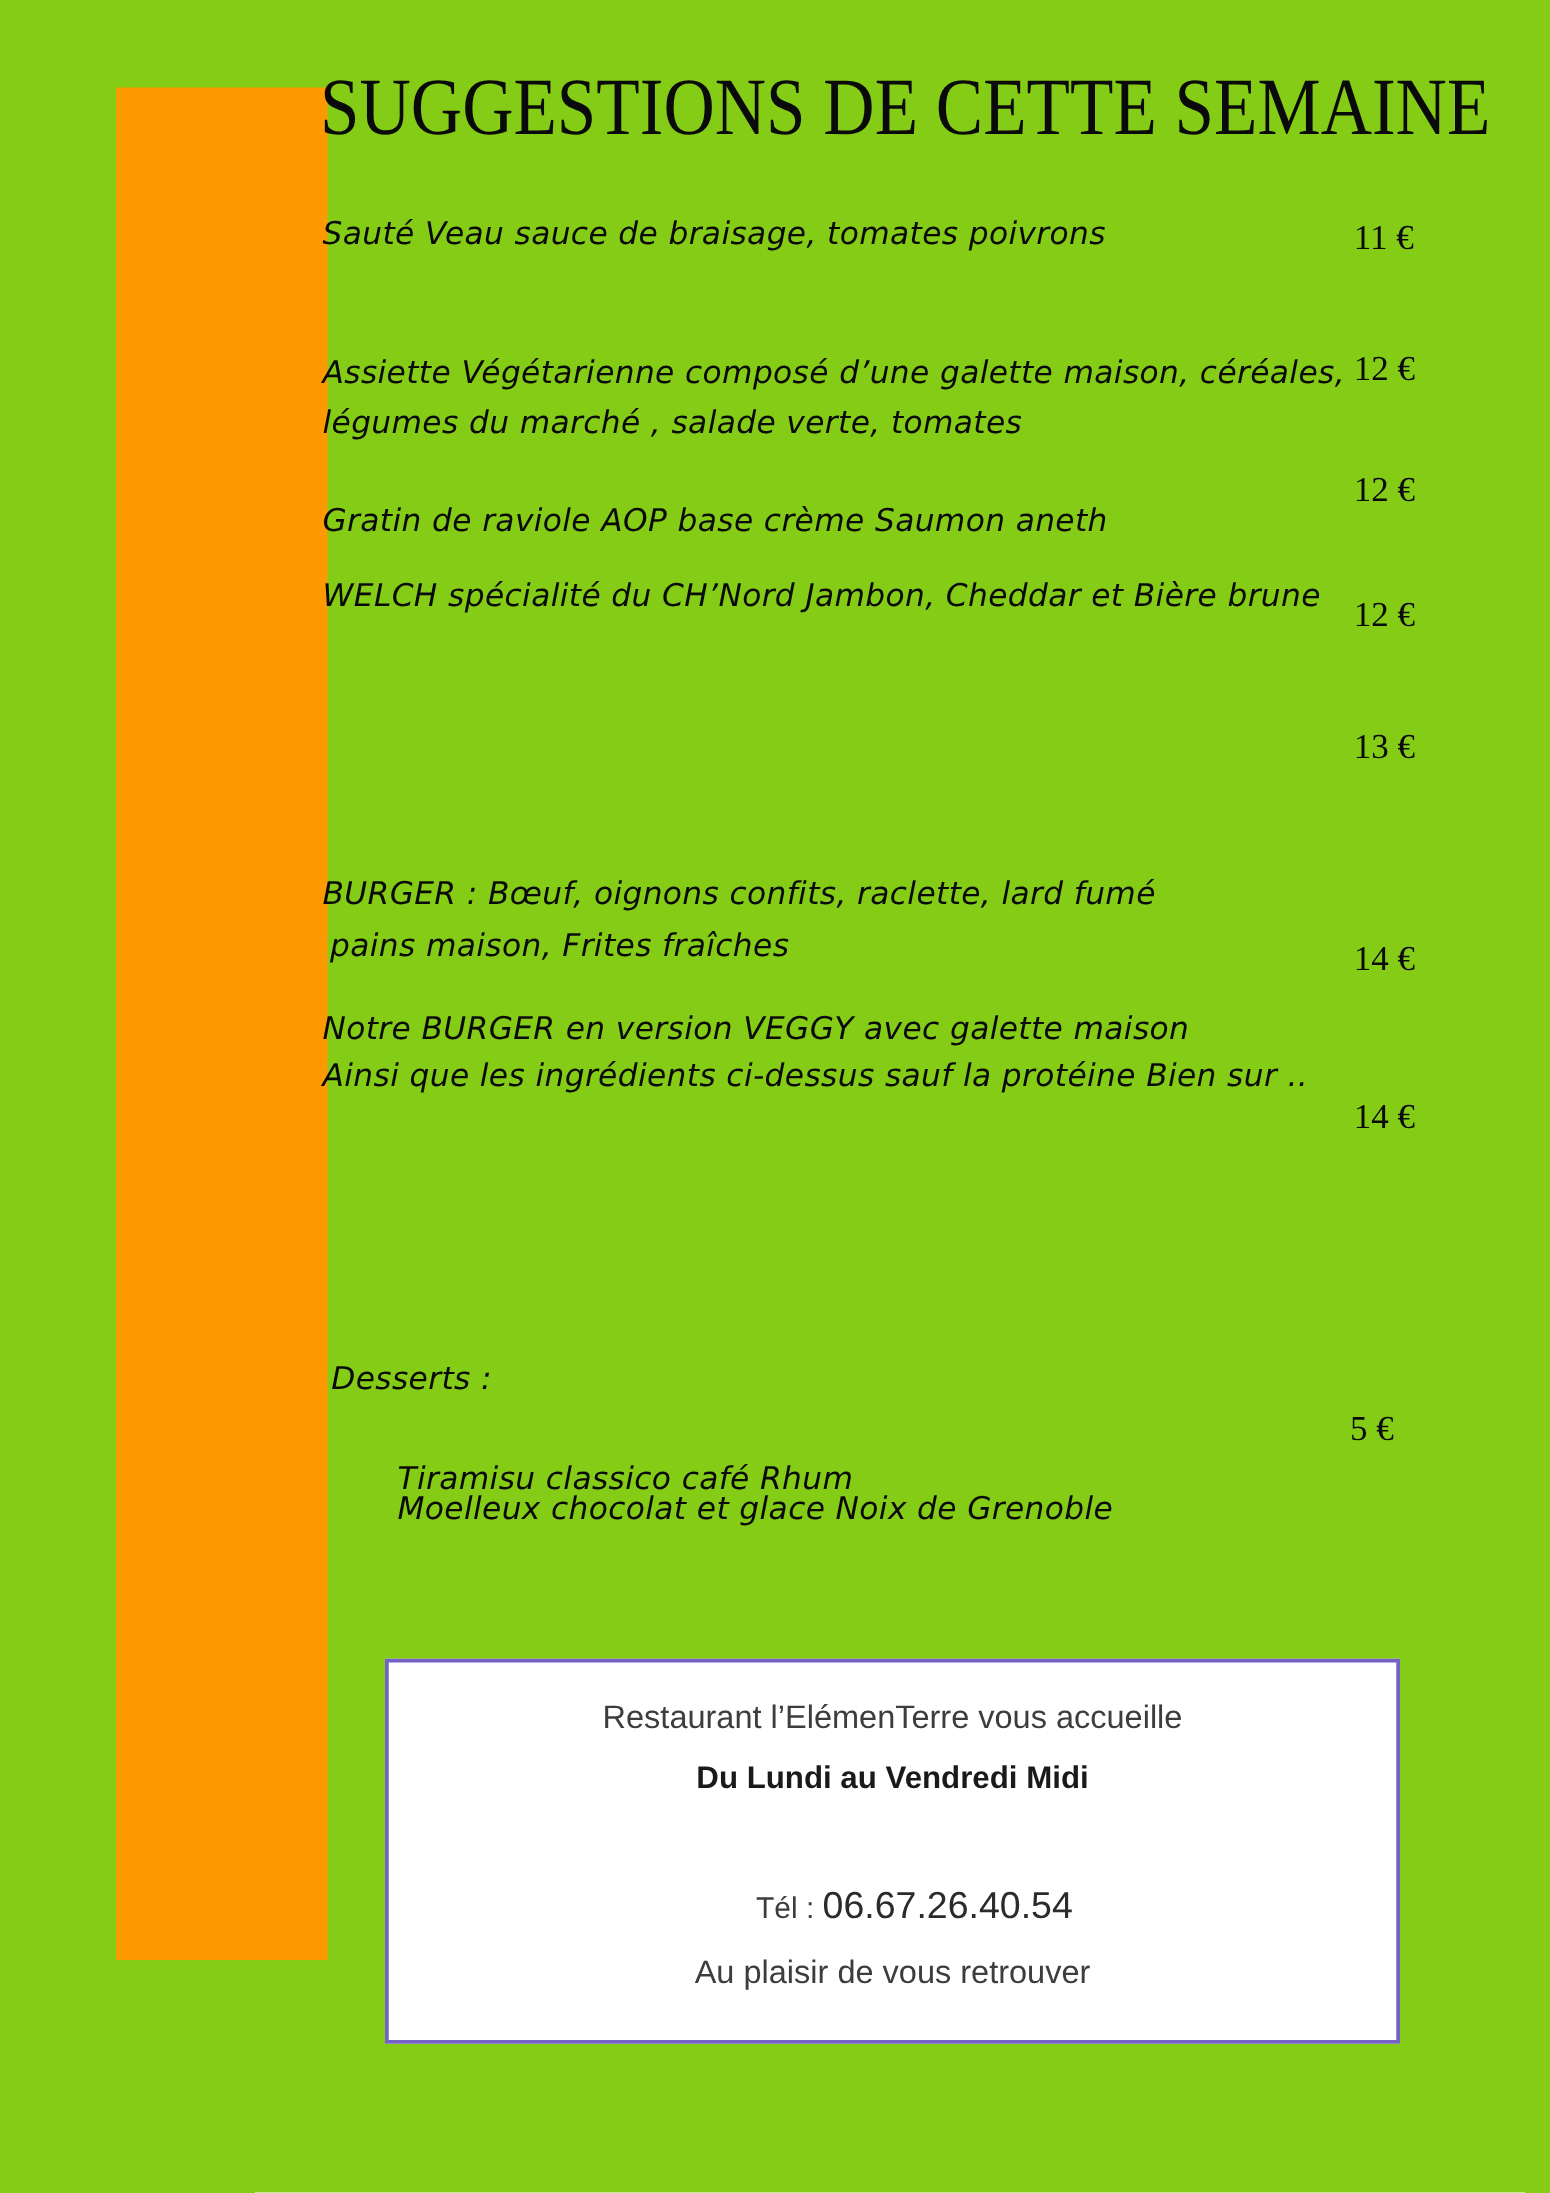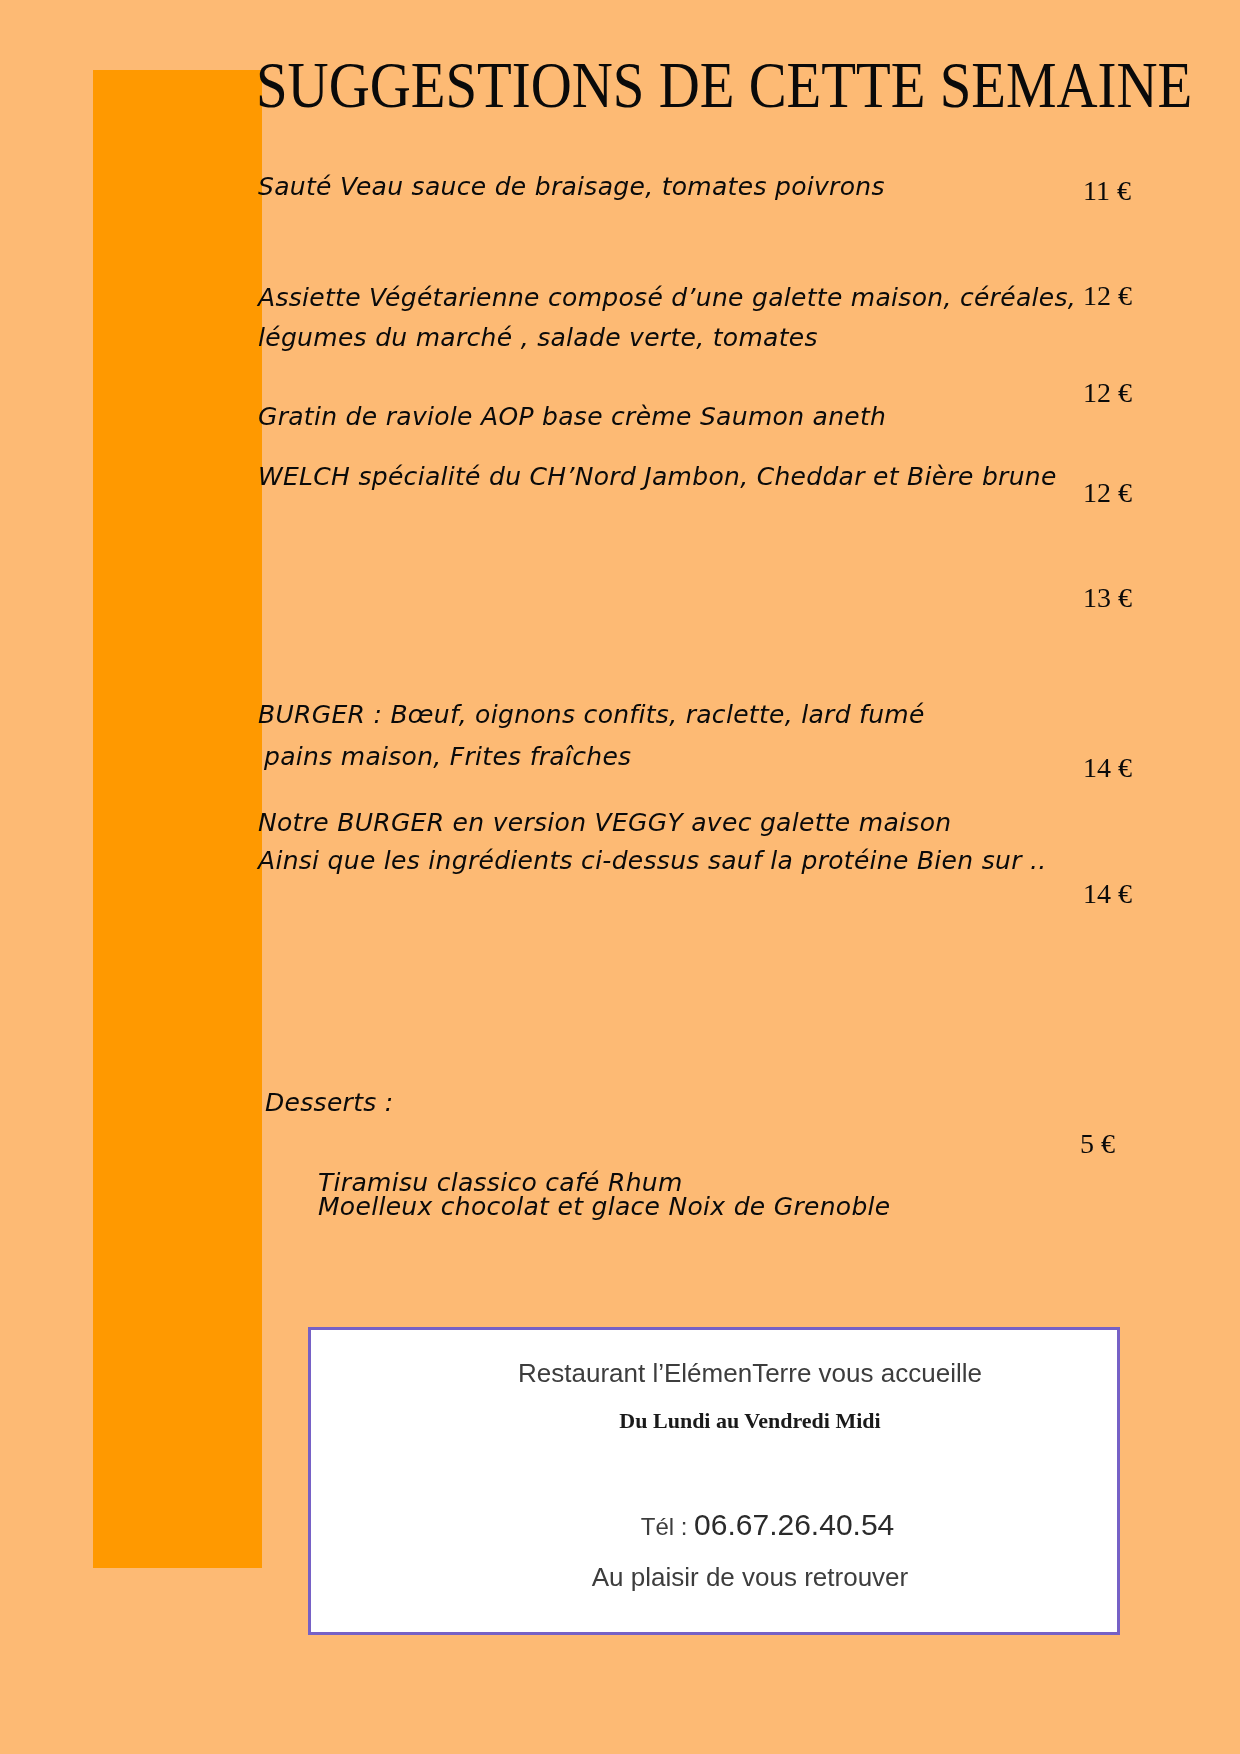--- a/index.html
+++ b/index.html
@@ -1,21 +1,21 @@
 <!DOCTYPE html>
 <html><head>
 <meta charset="utf-8">
 <style>
   * { margin: 0; padding: 0; box-sizing: border-box; }
   html, body { background: #ffffff; }
   .page {
     position: relative;
     width: 1240px;
     height: 1754px;
-    background: #fdba74;
+    background: #84cc16;
     overflow: hidden;
     font-family: "Liberation Sans", sans-serif;
     color: #000;
   }
   .orange-bar {
     position: absolute;
     left: 93px;
     top: 70px;
     width: 169px;
     height: 1498px;
@@ -64,24 +64,23 @@
     background: #ffffff;
   }
   .footer-line {
     position: absolute;
     left: 308px;
     width: 812px;
     text-align: center;
     font-family: "Liberation Sans", sans-serif;
     white-space: nowrap;
     color: #3d3d3d;
-    margin-left: 36px;
   }
   .fl-regular { font-size: 26px; font-weight: 400; }
-  .fl-bold    { font-size: 22px; font-weight: 700; color: #1a1a1a; font-family: Liberation Serif, serif; }
+  .fl-bold    { font-size: 25px; font-weight: 700; color: #1a1a1a; }
   .tel-label  { font-size: 24px; font-weight: 400; }
   .tel-number { font-size: 30px; font-weight: 400; color: #2b2b2b; }
 </style>
 </head>
 <body>
 
 <div class="page">
 
   <div class="orange-bar"></div>
 

